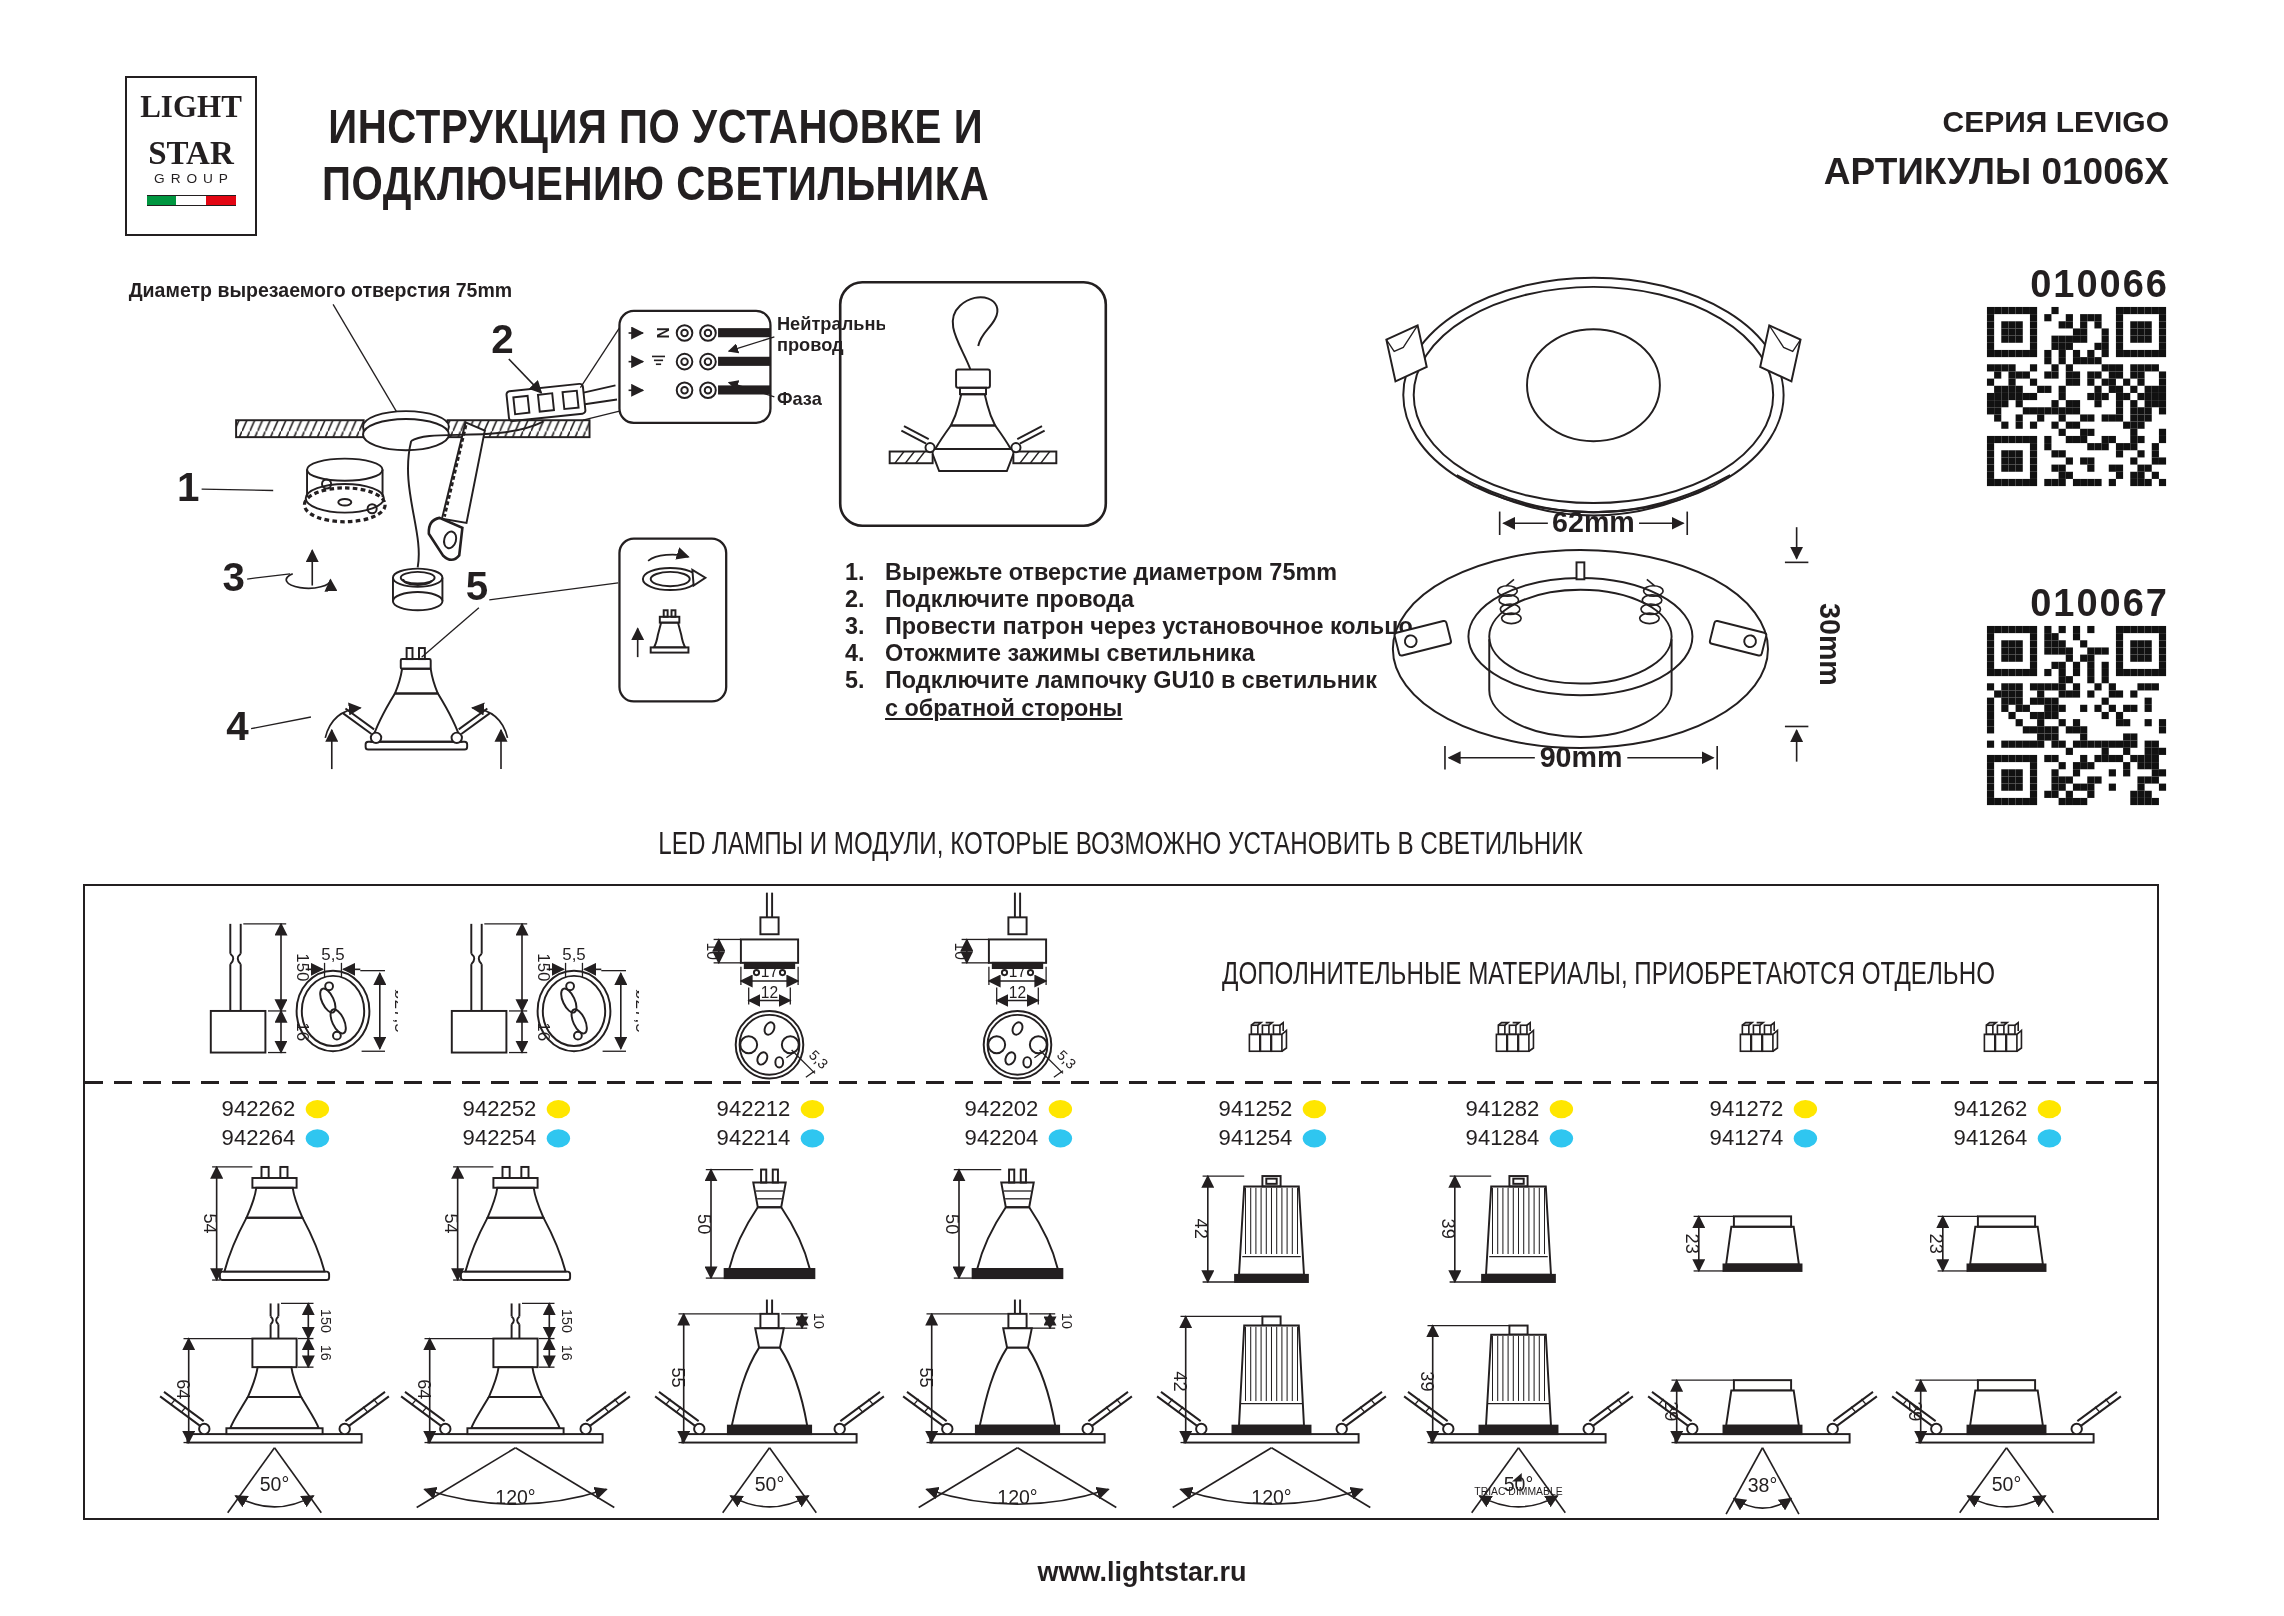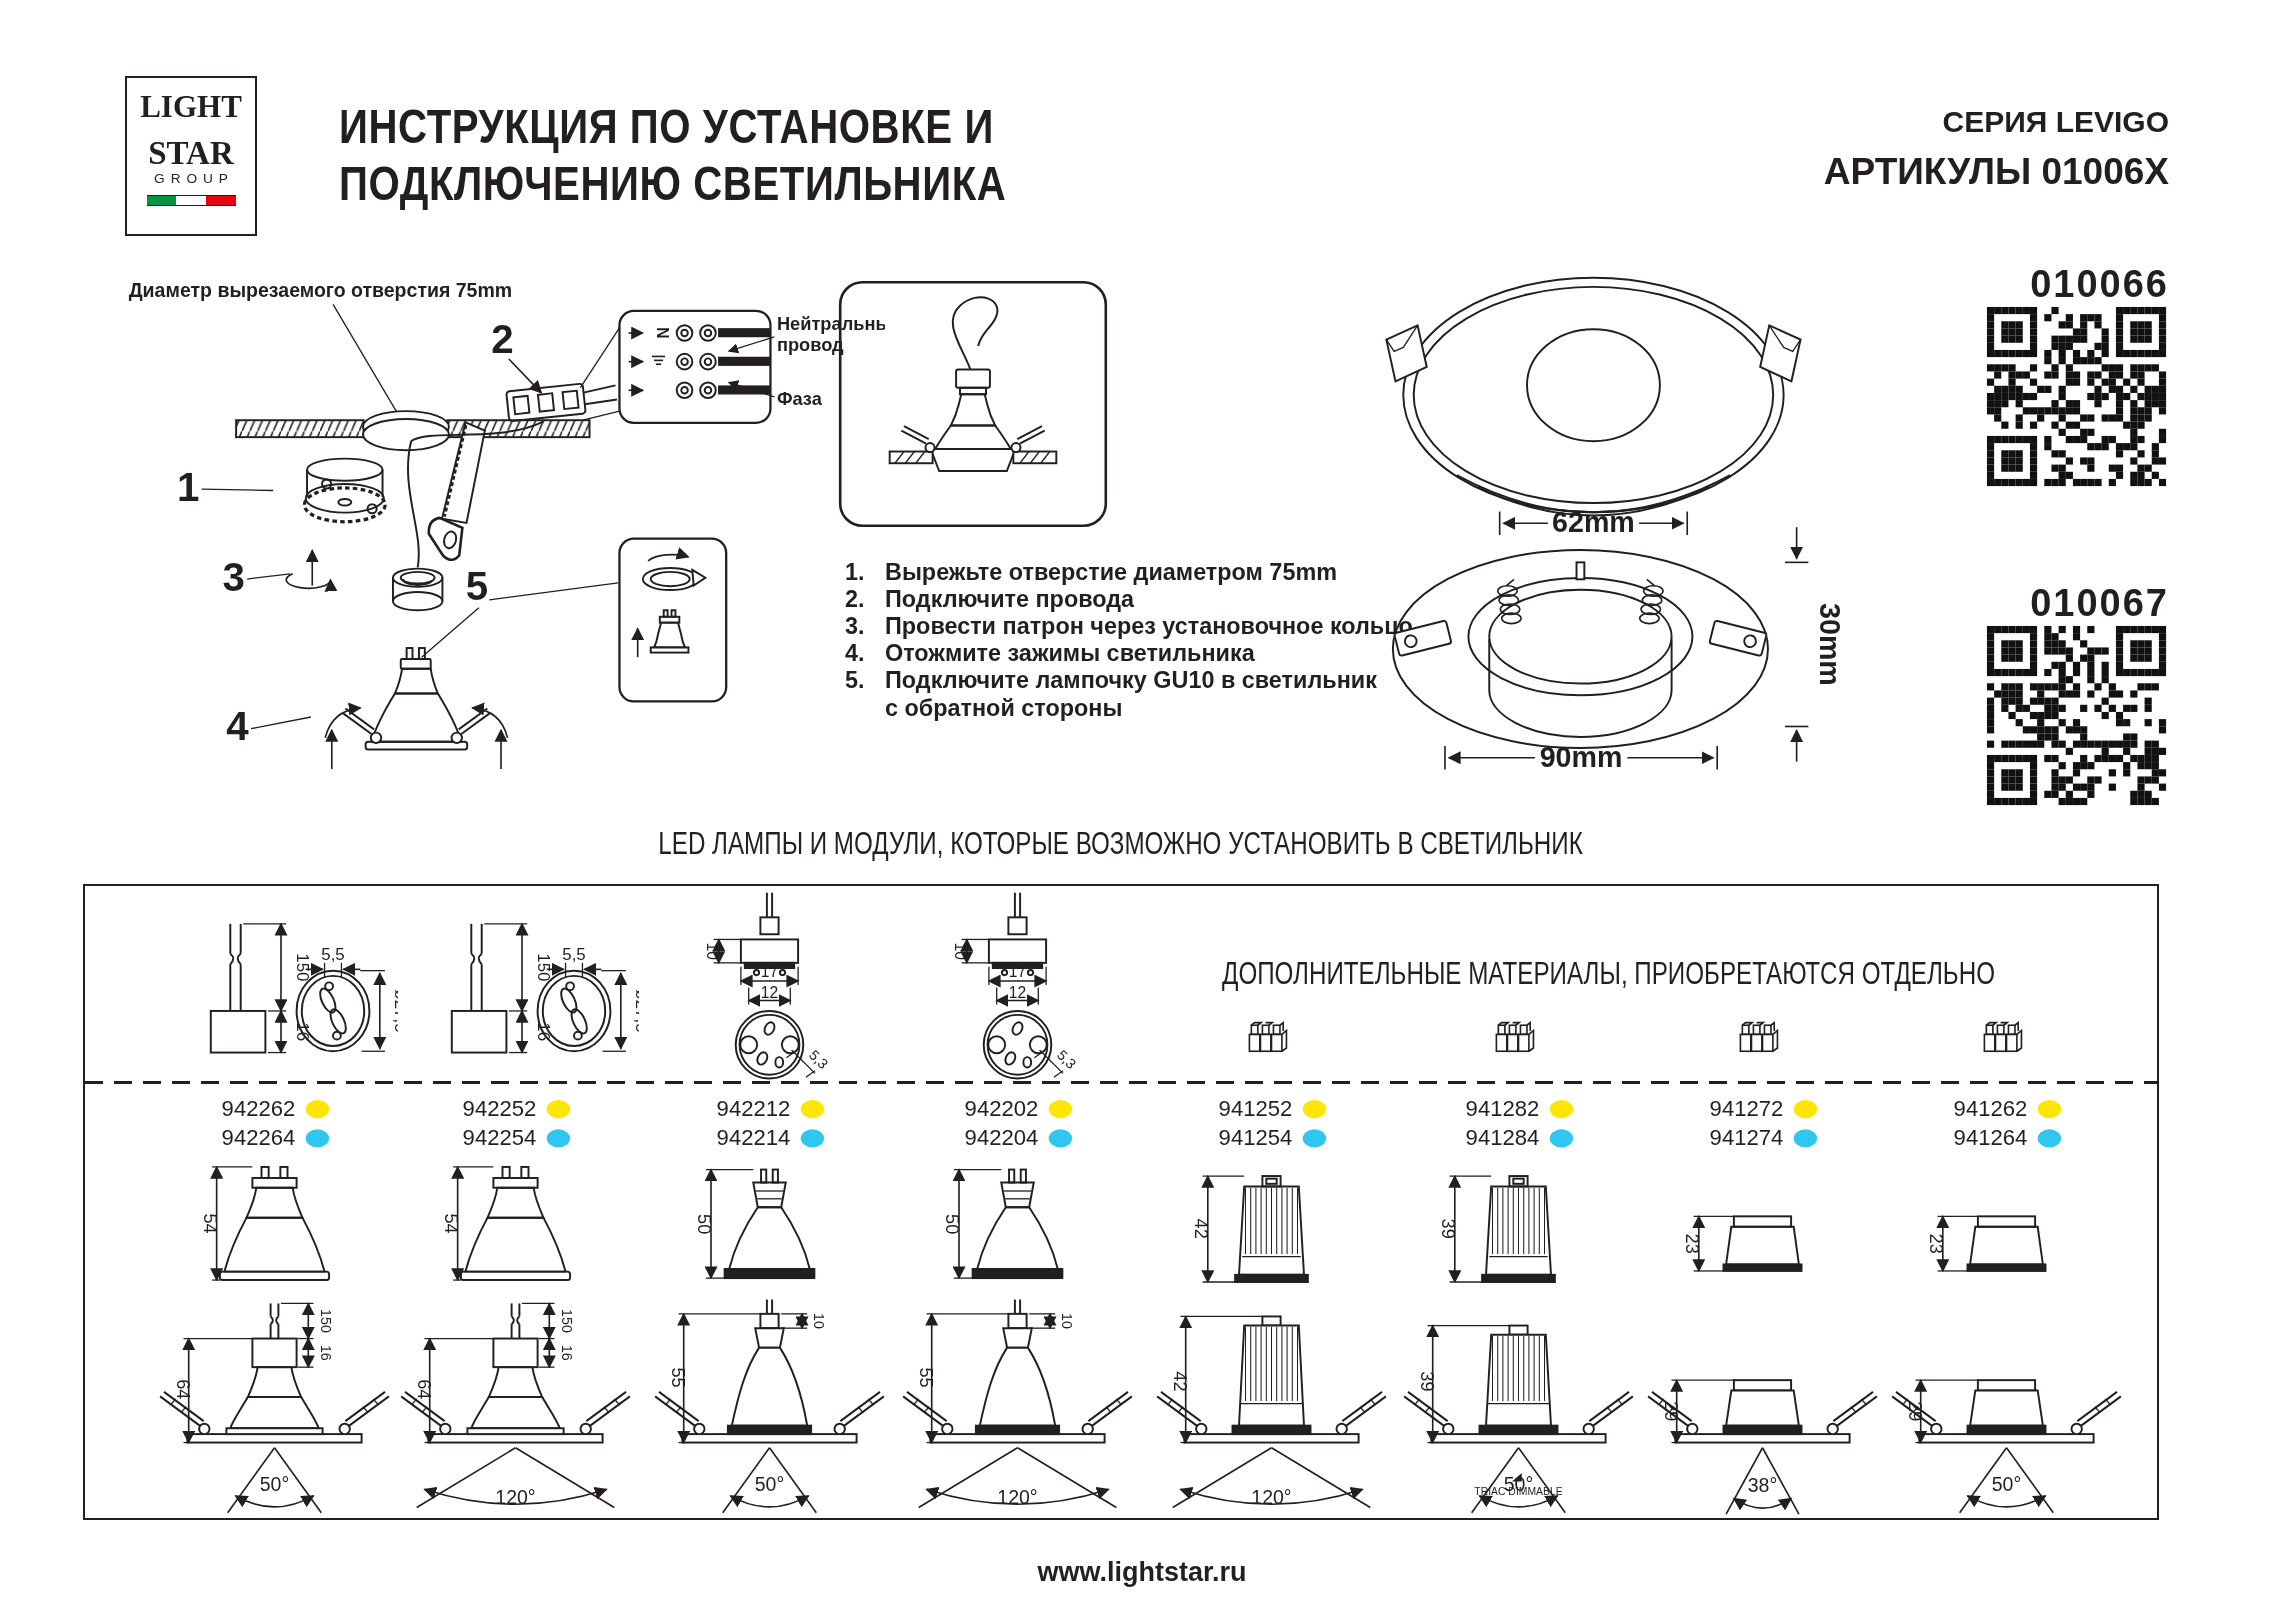--- a/index.html
+++ b/index.html
@@ -12,21 +12,21 @@
   .series{font-size:30px;font-weight:bold;text-align:right;white-space:nowrap;}
   .articles{font-size:37px;font-weight:bold;text-align:right;white-space:nowrap;margin-top:12px;}
   .logo-box{border:2px solid #231f20;width:128px;height:156px;text-align:center;}
   .logo-word{font-family:"Liberation Serif",serif;font-weight:bold;line-height:1;}
   .logo-group{font-size:13.7px;letter-spacing:5.9px;margin-top:1px;text-indent:5.9px;}
   .flag{width:89px;height:9px;margin:9px auto 0 auto;border-top:1.3px solid #231f20;border-bottom:1.3px solid #231f20;display:flex;}
   .flag div{flex:1;}
   .qr-label{font-size:38px;font-weight:bold;letter-spacing:2px;text-align:right;width:190px;}
   .list-row{display:flex;font-size:23.4px;font-weight:bold;line-height:27px;}
   .list-num{width:40px;flex:none;}
-  .list-wrap{font-size:23.4px;font-weight:bold;line-height:27px;padding-left:40px;margin-top:1.3px;}
+  .list-wrap{font-size:23.4px;font-weight:bold;line-height:27px;padding-left:40px;margin-top:1.3px;text-decoration:underline;}
   .sec-title{font-size:31px;text-align:center;}
   .table{border:2px solid #231f20;}
   .dash{position:absolute;left:0;right:0;height:3.3px;
         background:repeating-linear-gradient(90deg,#231f20 0 17.6px,transparent 17.6px 29px);}
   .footer{font-size:27px;font-weight:bold;text-align:center;width:100%;}
   svg text{fill:#231f20;stroke:none;font-family:"Liberation Sans",sans-serif;}
   .note-label{font-size:30px;font-weight:bold;white-space:nowrap;}
 </style>
 </head>
 <body>
@@ -37,21 +37,21 @@
     <div class="logo-word" style="font-size:31px;margin-top:13px;">LIGHT</div>
     <div class="logo-word" style="font-size:33px;margin-top:15px;">STAR</div>
     <div class="logo-group">GROUP</div>
     <div class="flag">
       <div style="background:#009640"></div>
         <div style="background:#ffffff"></div>
         <div style="background:#e30613"></div>
     </div>
   </div>
 
-  <div class="abs" style="left:339px;top:98px;">
+  <div class="abs" style="left:322px;top:98px;text-align:center;">
     <div class="title cond">ИНСТРУКЦИЯ ПО УСТАНОВКЕ И</div>
     <div class="title cond">ПОДКЛЮЧЕНИЮ СВЕТИЛЬНИКА</div>
   </div>
 
   <div class="abs" style="right:115px;top:105px;">
     <div class="series">СЕРИЯ LEVIGO</div>
     <div class="articles">АРТИКУЛЫ 01006X</div>
   </div>
 
   <svg class="abs" style="left:117px;top:273px;" width="768" height="560" viewBox="0 0 1180 860">

